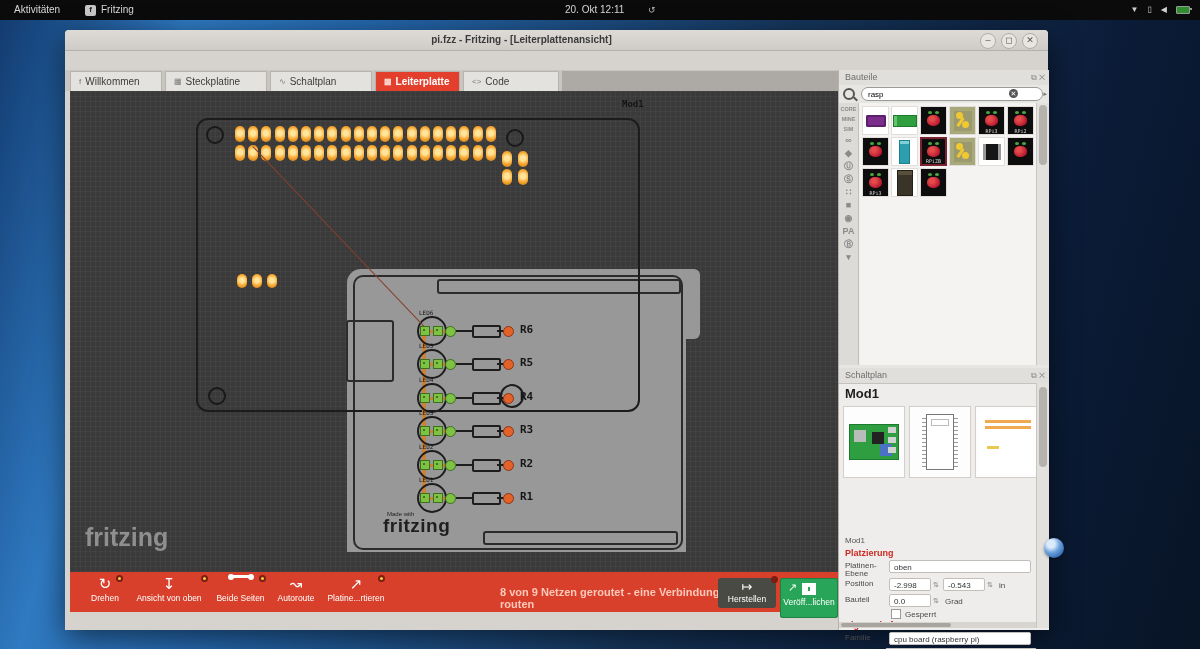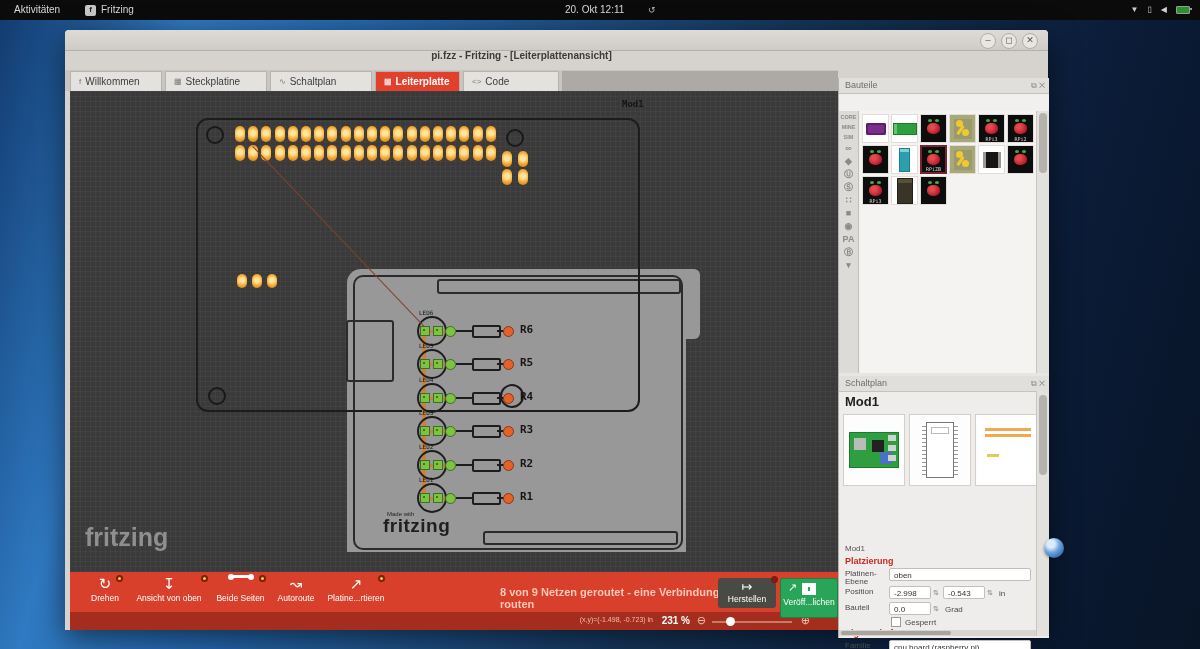--- a/index.html
+++ b/index.html
@@ -17,21 +17,21 @@
   #clock-icon{left:648px;color:#bbb;font-size:9px;}
   #tray{right:10px;left:auto;display:flex;align-items:center;gap:9px;height:20px;}
   #tray .glyph{font-size:8px;color:#cfcfcf;}
   .battery{width:12px;height:6px;border:1px solid #9a9a9a;border-radius:1px;position:relative;background:#2f8f2f;}
   .battery:after{content:"";position:absolute;right:-3px;top:1px;width:2px;height:2px;background:#9a9a9a;}
   
   #win{position:absolute;left:65px;top:30px;width:983px;height:600px;background:#d6d3cf;
        box-shadow:0 8px 30px rgba(0,0,0,.55);border-radius:4px 4px 0 0;}
   #titlebar{position:absolute;left:0;top:0;width:100%;height:20px;background:linear-gradient(#dedbd7,#cfccc8);
        border-bottom:1px solid #b3b0ac;border-radius:4px 4px 0 0;}
-  #title-text{position:absolute;left:0;right:70px;top:16px;height:20px;line-height:20px;text-align:center;
+  #title-text{position:absolute;left:0;right:70px;top:0;height:20px;line-height:20px;text-align:center;
        font-size:10px;font-weight:bold;color:#3a3a3a;}
   .winbtn{position:absolute;top:3px;width:14px;height:14px;border-radius:50%;background:#e9e6e2;border:1px solid #b0ada9;
        font-size:9px;line-height:12px;text-align:center;color:#555;}
   #btn-min{right:52px;} #btn-max{right:31px;} #btn-close{right:10px;}
   
   #menubar{position:absolute;left:0;top:20px;width:100%;height:20px;background:#e8e6e3;border-bottom:1px solid #c4c1bd;
        display:flex;align-items:center;padding-left:12px;box-sizing:border-box;gap:18px;}
   .menu-item{font-size:10px;color:#2e2e2e;}
   .menu-item:first-letter{text-decoration:underline;}
   
@@ -107,21 +107,21 @@
   #btn-pub .pub-arrow{position:absolute;left:8px;top:3px;font-size:11px;}
   
   #statusbar{position:absolute;left:5px;top:582px;width:768px;height:18px;background:#a52d1d;color:#f2bdb0;}
   #sb-coords{position:absolute;right:185px;top:4px;font-size:7px;}
   #sb-zoom{position:absolute;right:148px;top:3px;font-size:10px;font-weight:bold;color:#fff;}
   .sb-circle{position:absolute;top:2px;font-size:11px;color:#f0c0b4;}
   #sb-minus{right:132px;} #sb-plus{right:28px;}
   #sb-slider{position:absolute;right:46px;top:9px;width:80px;height:2px;background:#c77a6b;}
   #sb-knob{position:absolute;left:14px;top:-4px;width:9px;height:9px;border-radius:50%;background:#fff;}
   
-  #dock{position:absolute;left:773px;top:40px;width:210px;height:560px;background:#e8e6e3;border-left:1px solid #b5b2ae;margin-top:8px;}
+  #dock{position:absolute;left:773px;top:40px;width:210px;height:560px;background:#e8e6e3;border-left:1px solid #b5b2ae;}
   .panel-header{position:relative;height:15px;background:#e1dfdc;border-bottom:1px solid #c6c3bf;
       font-size:9px;color:#6e6e6e;line-height:15px;padding-left:6px;}
   .panel-header .ph-icons{position:absolute;right:4px;top:0;font-size:8px;color:#8a8a8a;}
   
   #parts-panel{position:absolute;left:0;top:0;width:210px;height:295px;background:#f2f0ee;}
   #search-row{position:absolute;left:0;top:15px;width:210px;height:18px;background:#e8e6e3;}
   #mag{position:absolute;left:4px;top:3px;width:8px;height:8px;border:2px solid #555;border-radius:50%;}
   #mag:after{content:"";position:absolute;left:8px;top:8px;width:5px;height:2px;background:#555;transform:rotate(45deg);}
   #search-input{position:absolute;left:22px;top:2px;width:160px;height:12px;border:1px solid #9a9a9a;border-radius:7px;
       font-size:8px;padding:0 14px 0 6px;font-family:"Liberation Sans",sans-serif;}
@@ -415,36 +415,33 @@
         <span>Herstellen</span>
         <span class="dot"></span>
       </div>
       <div id="btn-pub">
         <span class="pub-arrow">↗</span>
         <span class="pub-grid"></span><br>
         <span>Veröff...lichen</span>
       </div>
     </div>
 
-    <div id="statusbar">
-      <span id="sb-coords">(x,y)=(-1.498, -0.723) in</span>
-      <span id="sb-zoom">231 %</span>
-      <span id="sb-minus" class="sb-circle">⊖</span>
-      <span id="sb-slider">
-          <span id="sb-knob"></span>
-        </span>
-      <span id="sb-plus" class="sb-circle">⊕</span>
-    </div>
 
     <div id="dock">
 
       <div id="parts-panel">
         <div class="panel-header">
           <span>Bauteile</span>
           <span class="ph-icons">⧉ ✕</span>
+        </div>
+        <div id="search-row">
+          <span id="mag"></span>
+          <input id="search-input" value="rasp" style="">
+          <span id="search-clear">✕</span>
+          <span id="search-menu">▸</span>
         </div>
         <div id="cat-strip">
             <span class="cat-item">CORE</span>
             <span class="cat-item">MINE</span>
             <span class="cat-item">SIM</span>
             <span class="cat-item g">∞</span>
             <span class="cat-item g">◆</span>
             <span class="cat-item g">Ⓤ</span>
             <span class="cat-item g">Ⓢ</span>
             <span class="cat-item g">∷</span>

